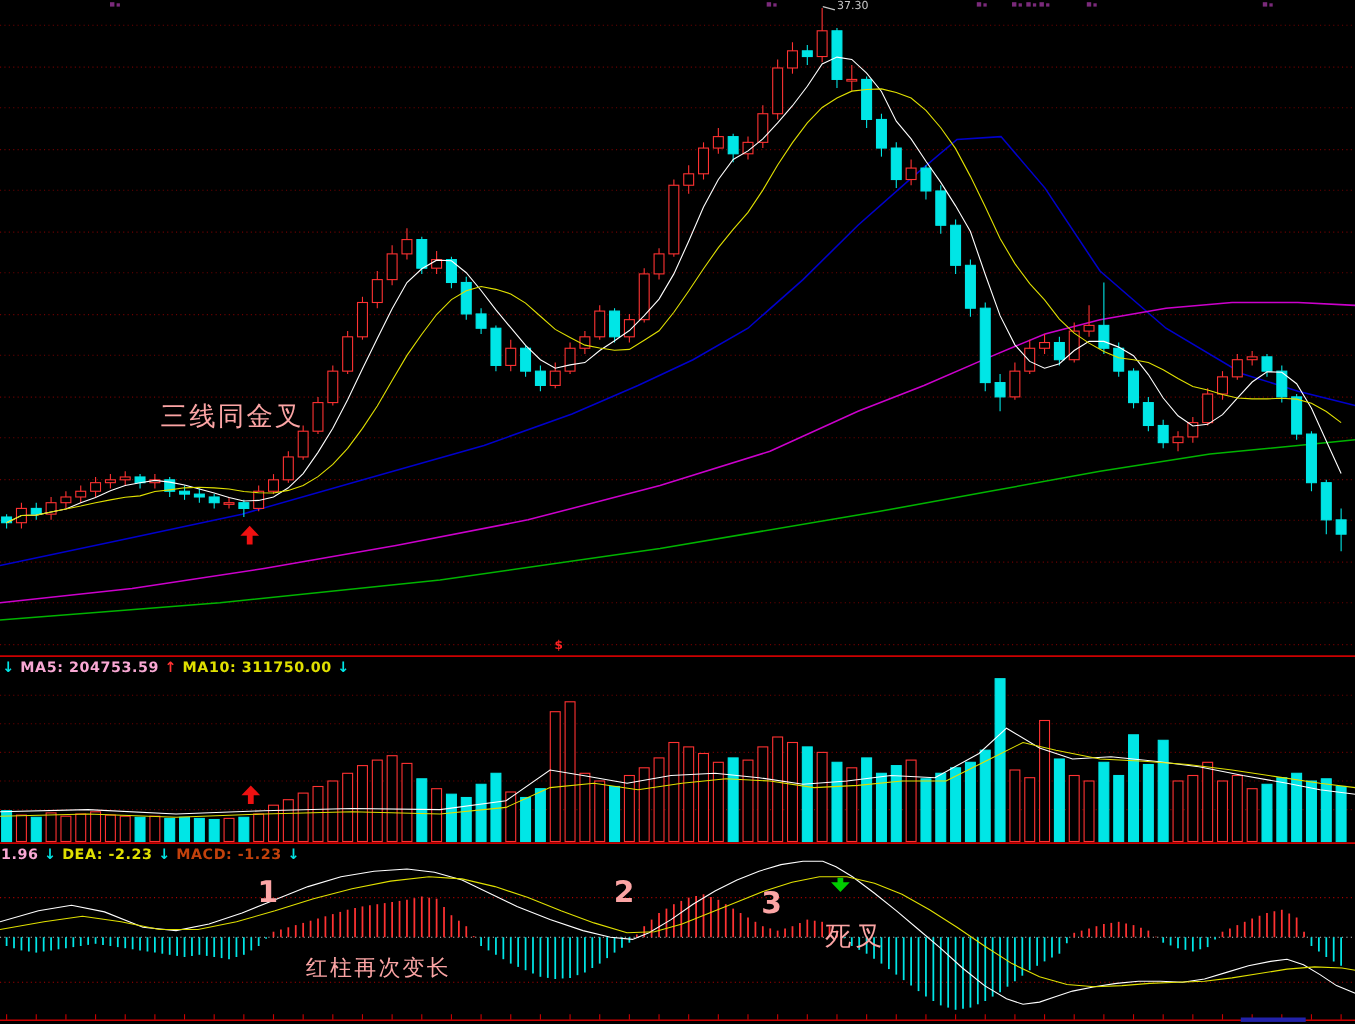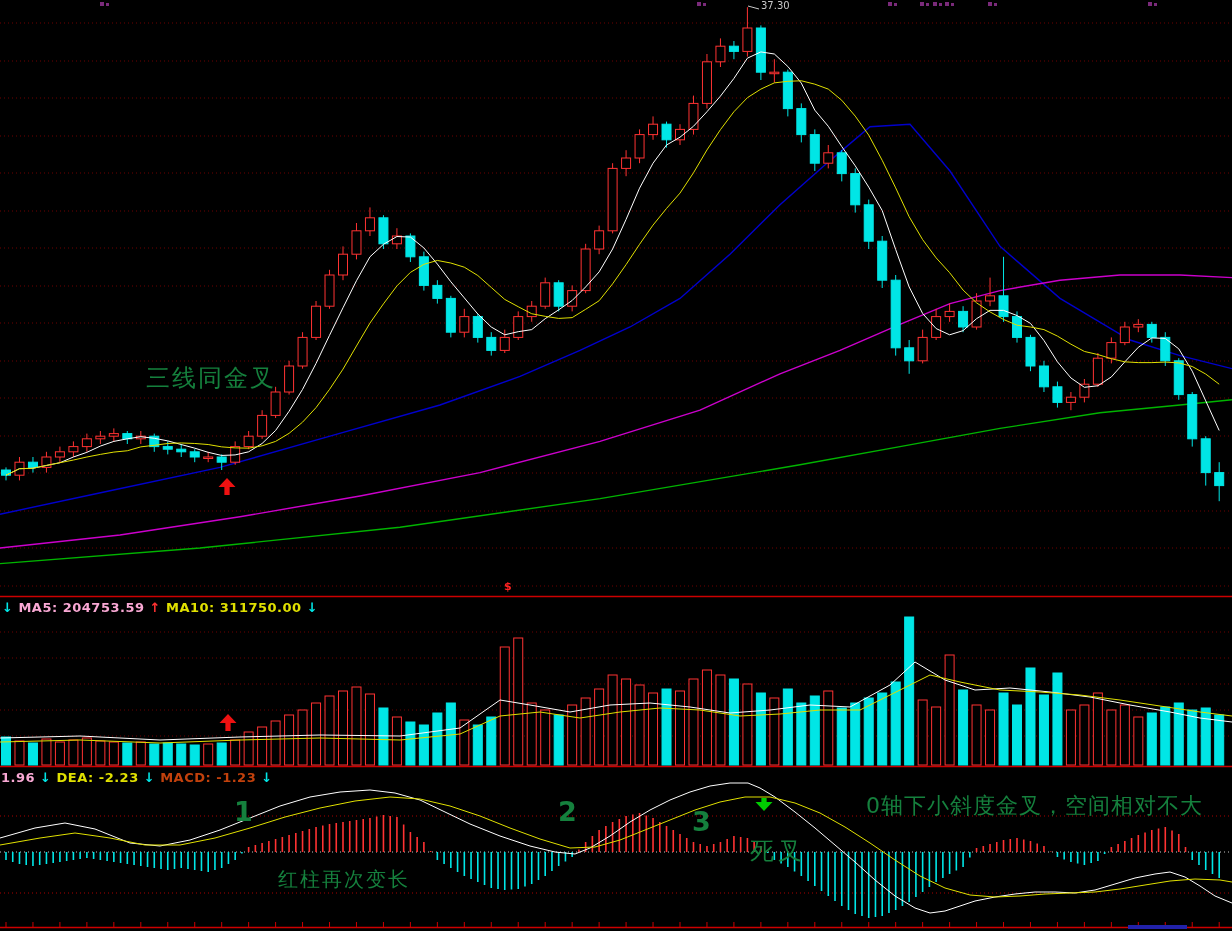--- a/index.html
+++ b/index.html
@@ -4,21 +4,21 @@
 <style>
   html,body{margin:0;padding:0;background:#000;}
   #stage{position:relative;width:1232px;height:931px;background:#000;overflow:hidden;
          font-family:"DejaVu Sans","Liberation Sans",sans-serif;}
   #chart-svg{position:absolute;left:0;top:0;}
   .ovl{position:absolute;white-space:nowrap;line-height:1;}
   .vol-header{left:2px;top:601px;font-size:13px;font-weight:bold;letter-spacing:0.5px;}
   .macd-header{left:1px;top:771px;font-size:13px;font-weight:bold;letter-spacing:0.5px;}
   .c-cyan{color:#00e6e6;} .c-white{color:#f9a8d4;} .c-red{color:#ff3232;}
   .c-yellow{color:#e0e000;} .c-magenta{color:#c2410c;}
-  .anno{color:#15803d;}
+  .anno{color:#fca5a5;}
   .a-goldencross{left:146px;top:366px;font-size:24px;letter-spacing:2px;}
   .a-peak{left:761px;top:1px;font-size:10px;color:#c8c8c8;}
   .a-dollar{left:504px;top:581px;font-size:11px;color:#ff2222;font-weight:bold;}
   .a-n1{left:234px;top:798px;font-size:27px;font-weight:bold;}
   .a-n2{left:558px;top:798px;font-size:27px;font-weight:bold;}
   .a-n3{left:692px;top:808px;font-size:27px;font-weight:bold;}
   .a-death{left:750px;top:817px;font-size:24px;letter-spacing:4px;margin-top:22px;}
   .a-noteright{left:866px;top:795px;font-size:22px;letter-spacing:1px;}
   .a-noteleft{left:278px;top:869px;font-size:20px;letter-spacing:2px;}
   .a-notemid{left:572px;top:873px;font-size:24px;letter-spacing:1px;}
@@ -808,15 +808,14 @@
   </div>
 
   <div class="ovl anno a-goldencross">三线同金叉</div>
   <div class="ovl a-peak">37.30</div>
   <div class="ovl a-dollar">$</div>
 
   <div class="ovl anno a-n1">1</div>
   <div class="ovl anno a-n2">2</div>
   <div class="ovl anno a-n3">3</div>
   <div class="ovl anno a-death">死叉</div>
-  <div class="ovl anno a-noteright">0轴下小斜度金叉，空间相对不大</div>
   <div class="ovl anno a-noteleft">红柱再次变长</div>
 </div>
 
 </body></html>

